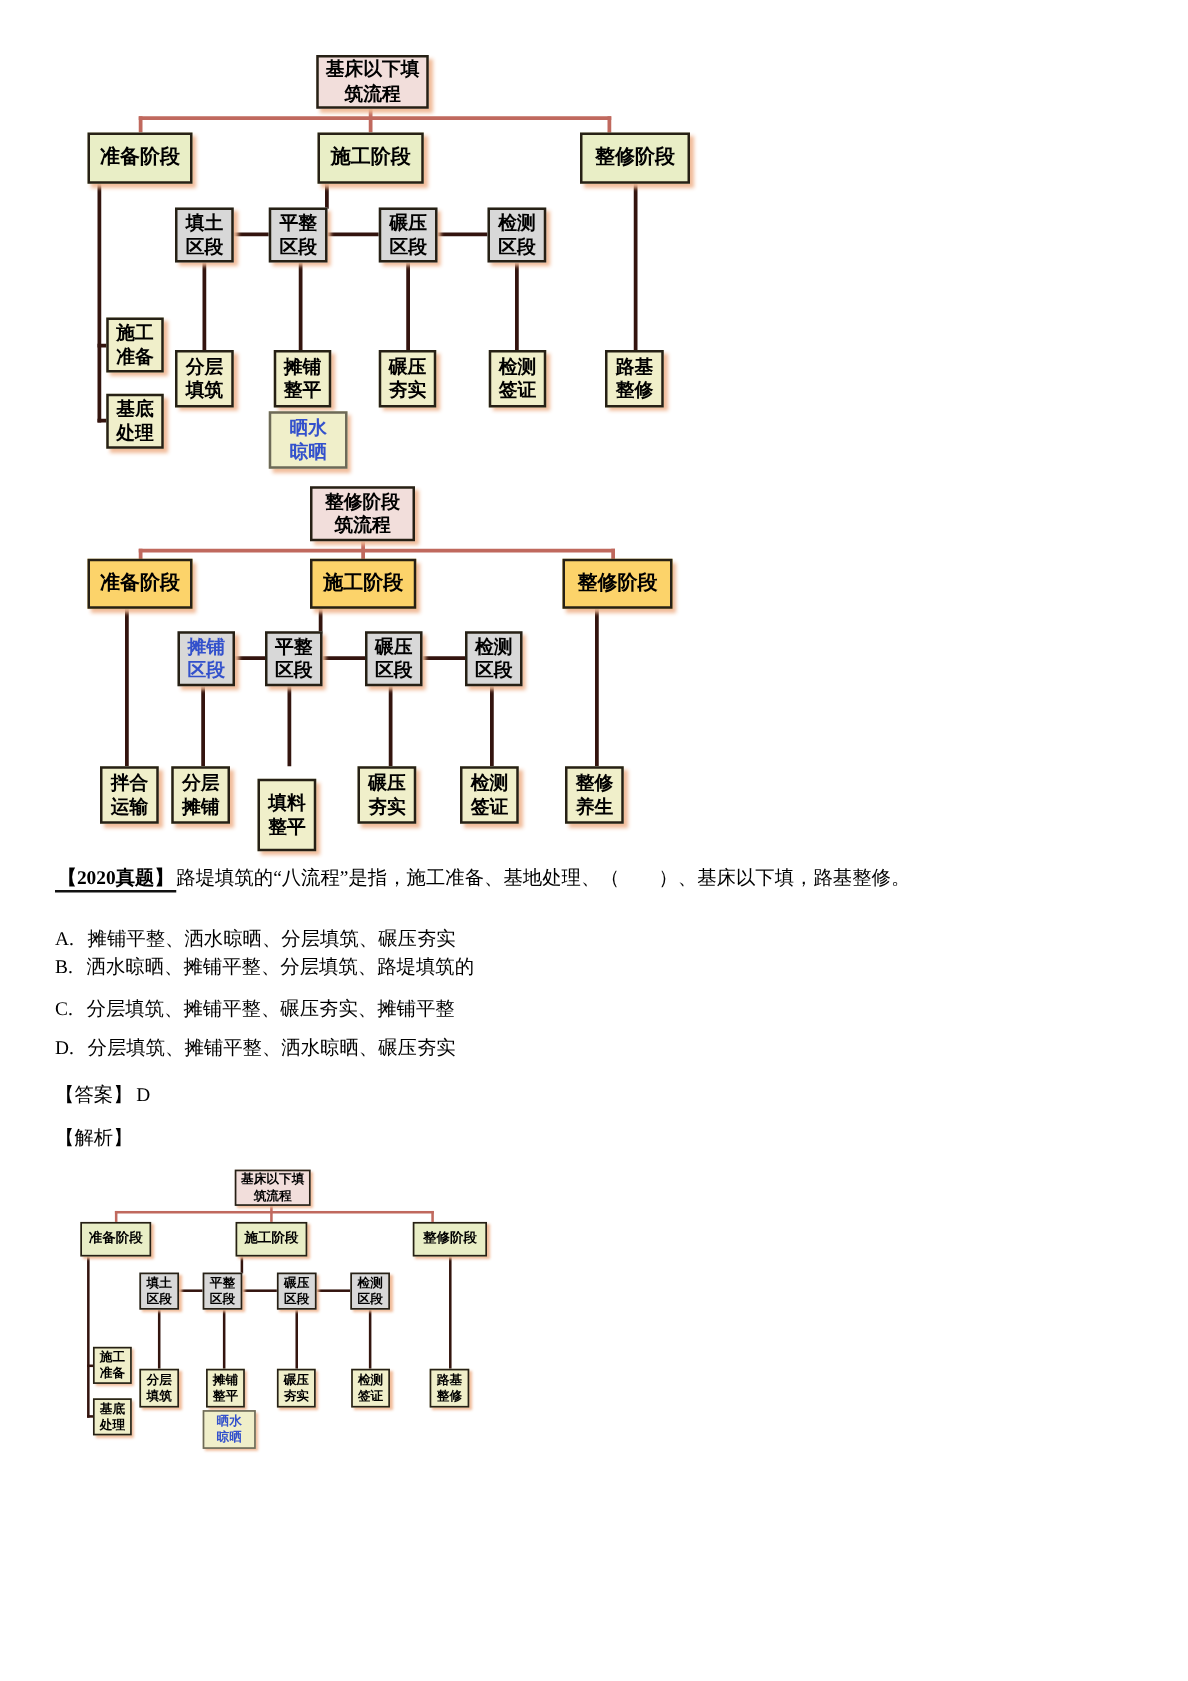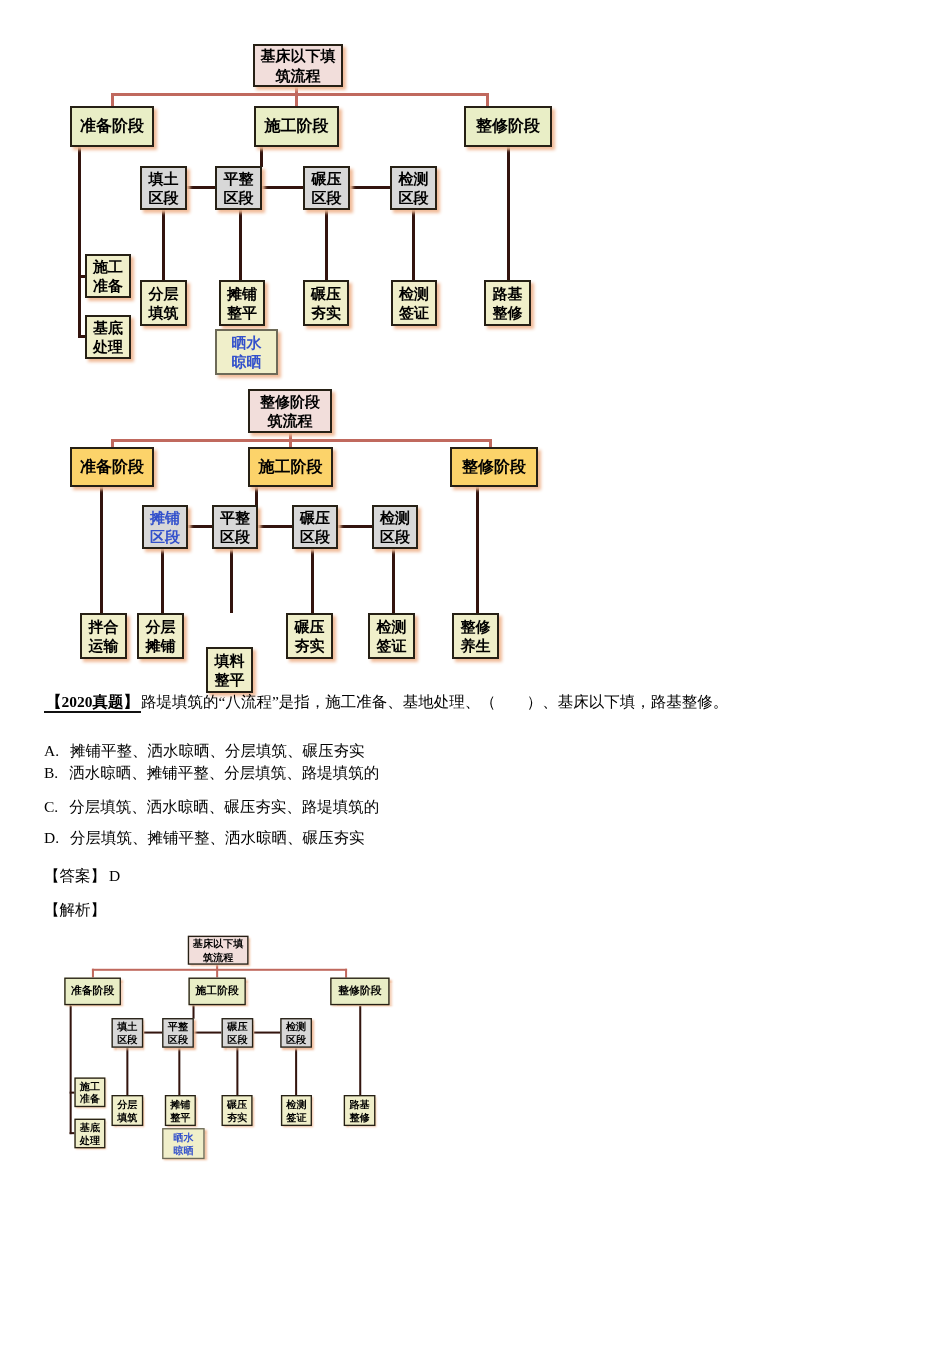--- a/index.html
+++ b/index.html
@@ -115,41 +115,41 @@
   <div class="fnode f-sec" style="left:212px;top:505px;width:46px;height:44px">平整
 区段</div>
   <div class="fnode f-sec" style="left:292px;top:505px;width:46px;height:44px">碾压
 区段</div>
   <div class="fnode f-sec" style="left:372px;top:505px;width:46px;height:44px">检测
 区段</div>
   <div class="fnode f-proc" style="left:80px;top:613px;width:47px;height:46px">拌合
 运输</div>
   <div class="fnode f-proc" style="left:137px;top:613px;width:47px;height:46px">分层
 摊铺</div>
-  <div class="fnode f-proc" style="left:206px;top:647px;width:47px;height:46px">填料
+  <div class="fnode f-proc" style="left:206px;top:623px;width:47px;height:58px">填料
 整平</div>
   <div class="fnode f-proc" style="left:286px;top:613px;width:47px;height:46px">碾压
 夯实</div>
   <div class="fnode f-proc" style="left:368px;top:613px;width:47px;height:46px">检测
 签证</div>
   <div class="fnode f-proc" style="left:452px;top:613px;width:47px;height:46px">整修
 养生</div>
 </div>
 
 <div class="tline" style="top:692px">
   <span class="qtag">【2020真题】</span><span>路堤填筑的“八流程”是指，施工准备、基地处理、（　　）、基床以下填，路基整修。</span>
 </div>
 <div class="tline" style="top:741px">
   <span class="optlabel">A.</span><span>摊铺平整、洒水晾晒、分层填筑、碾压夯实</span>
 </div>
 <div class="tline" style="top:763px">
   <span class="optlabel">B.</span><span>洒水晾晒、摊铺平整、分层填筑、路堤填筑的</span>
 </div>
 <div class="tline" style="top:797px">
-  <span class="optlabel">C.</span><span>分层填筑、洒水晾晒、碾压夯实、路堤填筑的</span>
+  <span class="optlabel">C.</span><span>分层填筑、摊铺平整、碾压夯实、摊铺平整</span>
 </div>
 <div class="tline" style="top:828px">
   <span class="optlabel">D.</span><span>分层填筑、摊铺平整、洒水晾晒、碾压夯实</span>
 </div>
 <div class="tline" style="top:866px">
   <span class="anslabel">【答案】</span><span>D</span>
 </div>
 <div class="tline" style="top:900px">
   <span>【解析】</span>
 </div>

